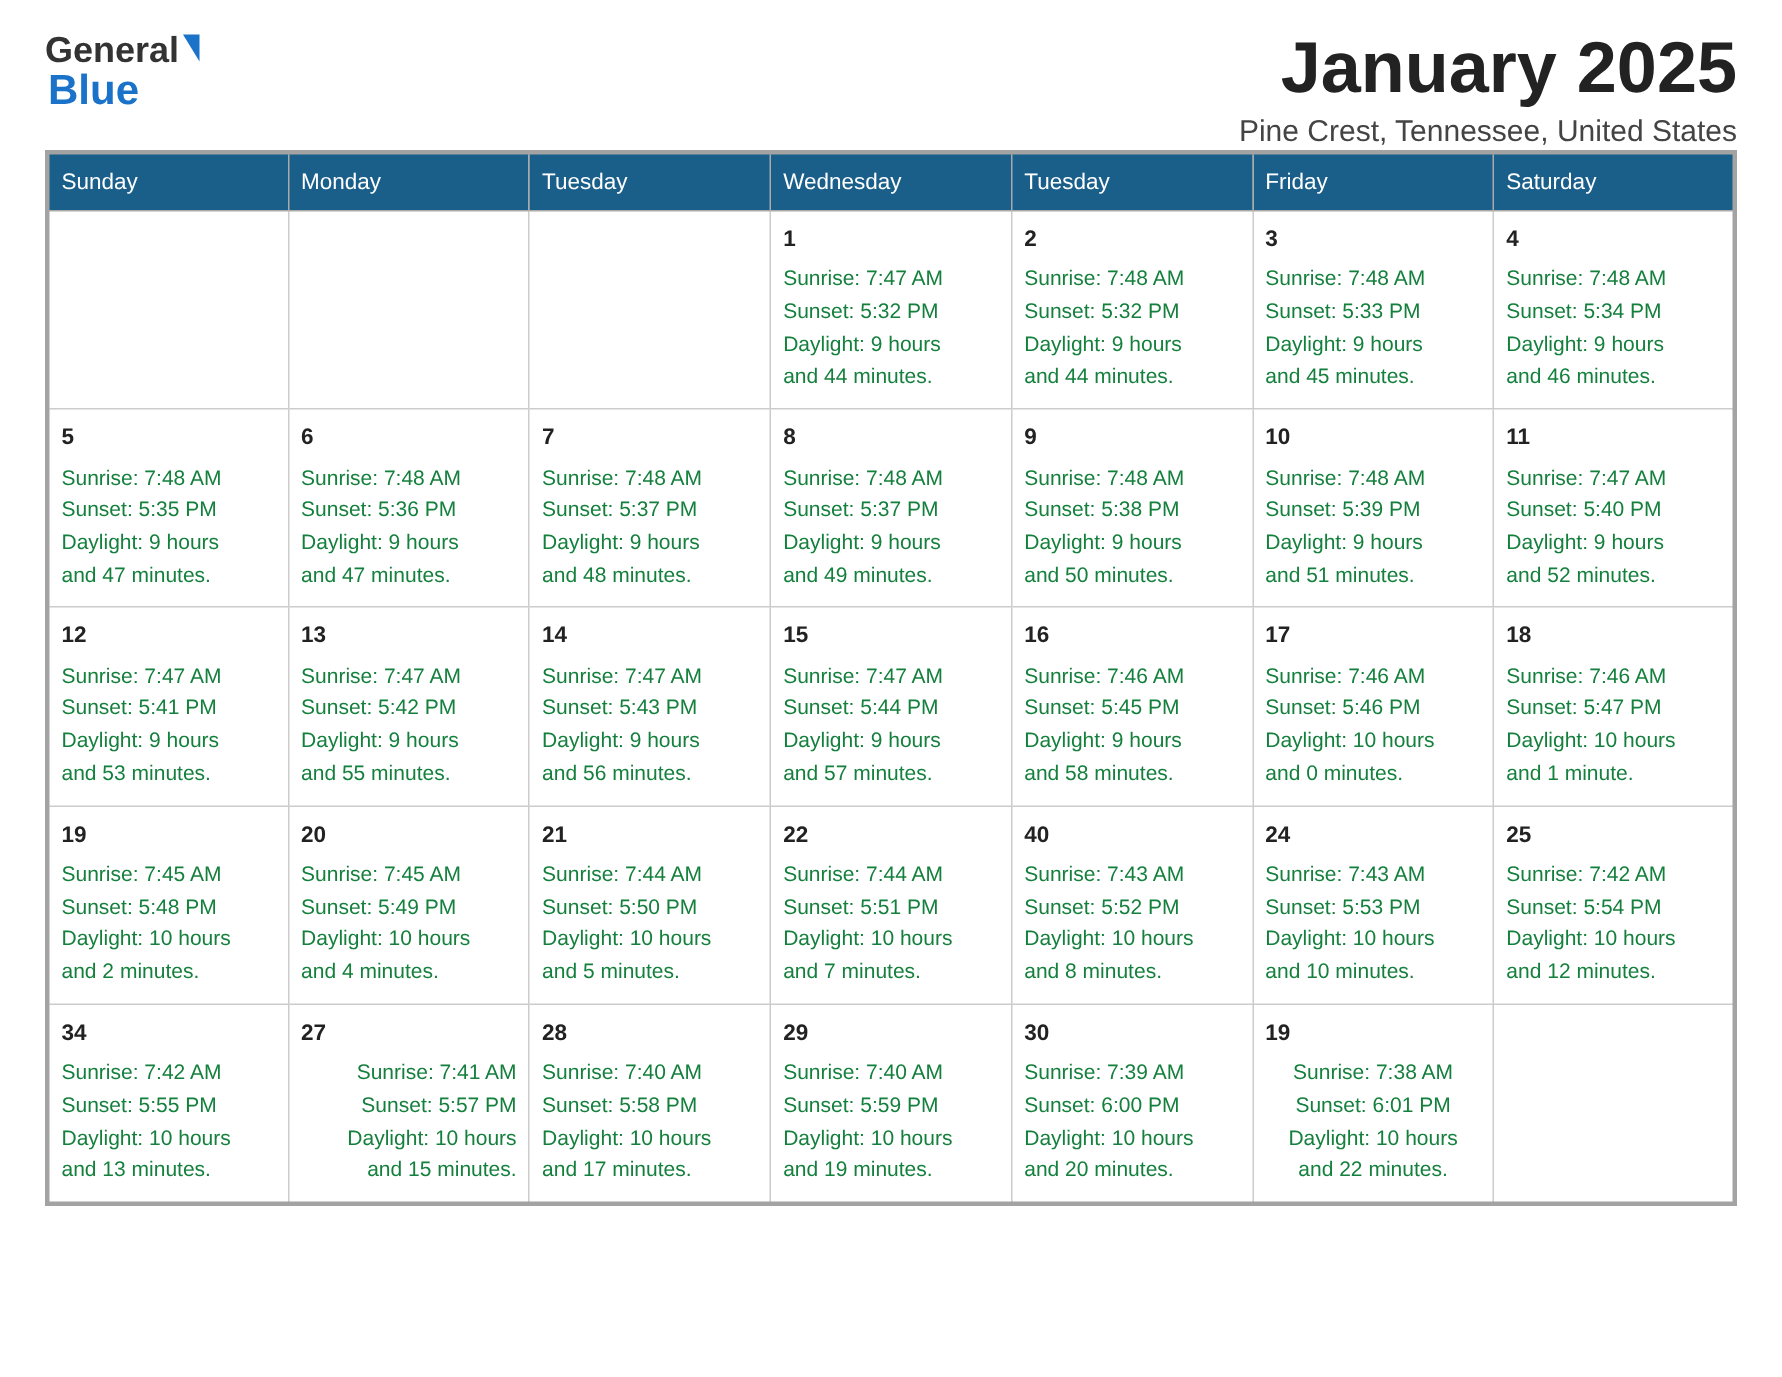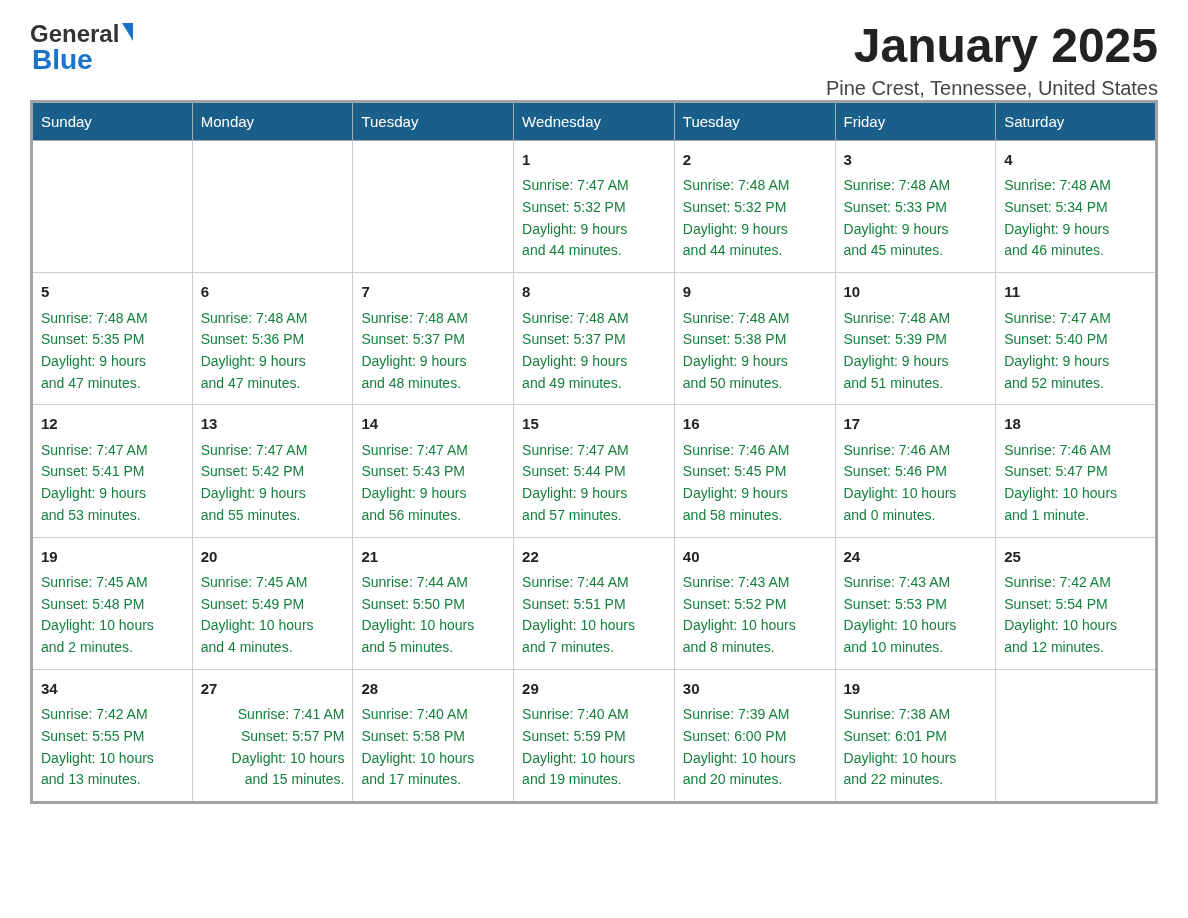--- a/index.html
+++ b/index.html
@@ -335,21 +335,21 @@
         </td>
         <td>
           <span class="day-number">30</span>
           <div class="day-info" style="white-space: pre-line;">Sunrise: 7:39 AM
 Sunset: 6:00 PM
 Daylight: 10 hours
 and 20 minutes.</div>
         </td>
         <td>
           <span class="day-number">19</span>
-          <div class="day-info" style="white-space: pre-line;">Sunrise: 7:38 AM
+          <div class="day-info" style="white-space: pre-line; text-align: center;">Sunrise: 7:38 AM
 Sunset: 6:01 PM
 Daylight: 10 hours
 and 22 minutes.</div>
         </td>
         <td class="empty-cell"></td>
       </tr>
     </tbody>
 </table>
 
 </body></html>

